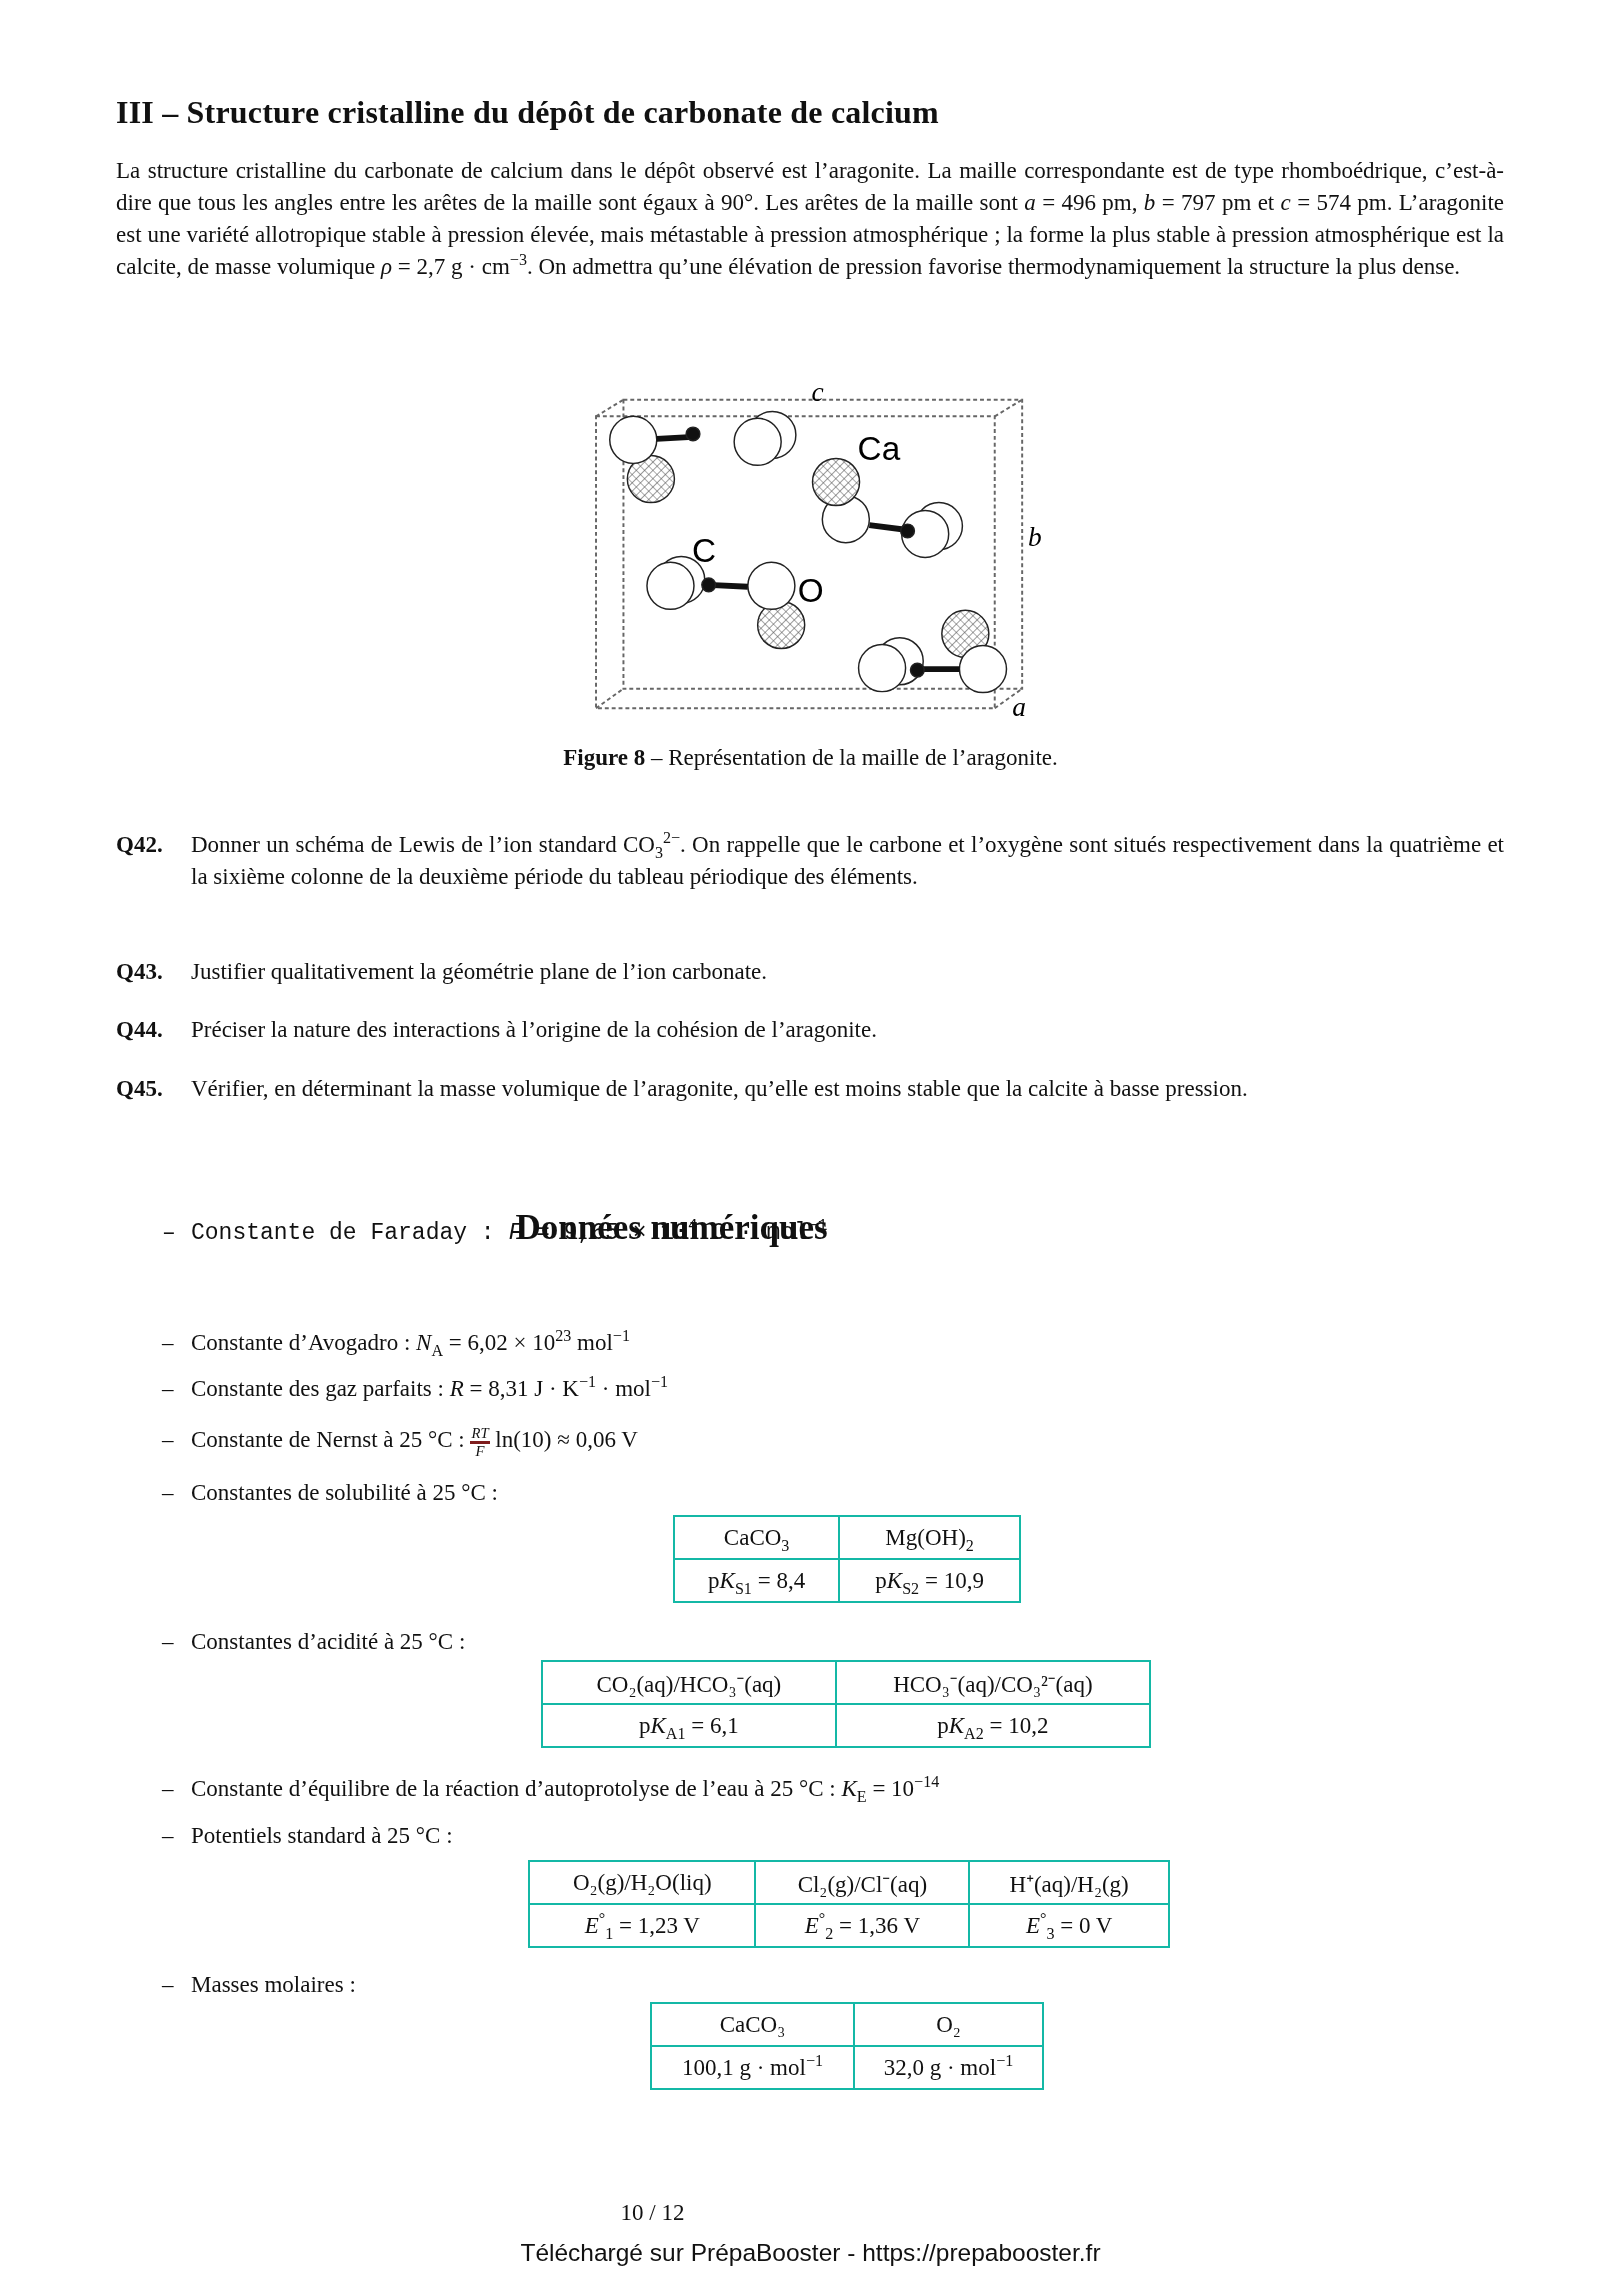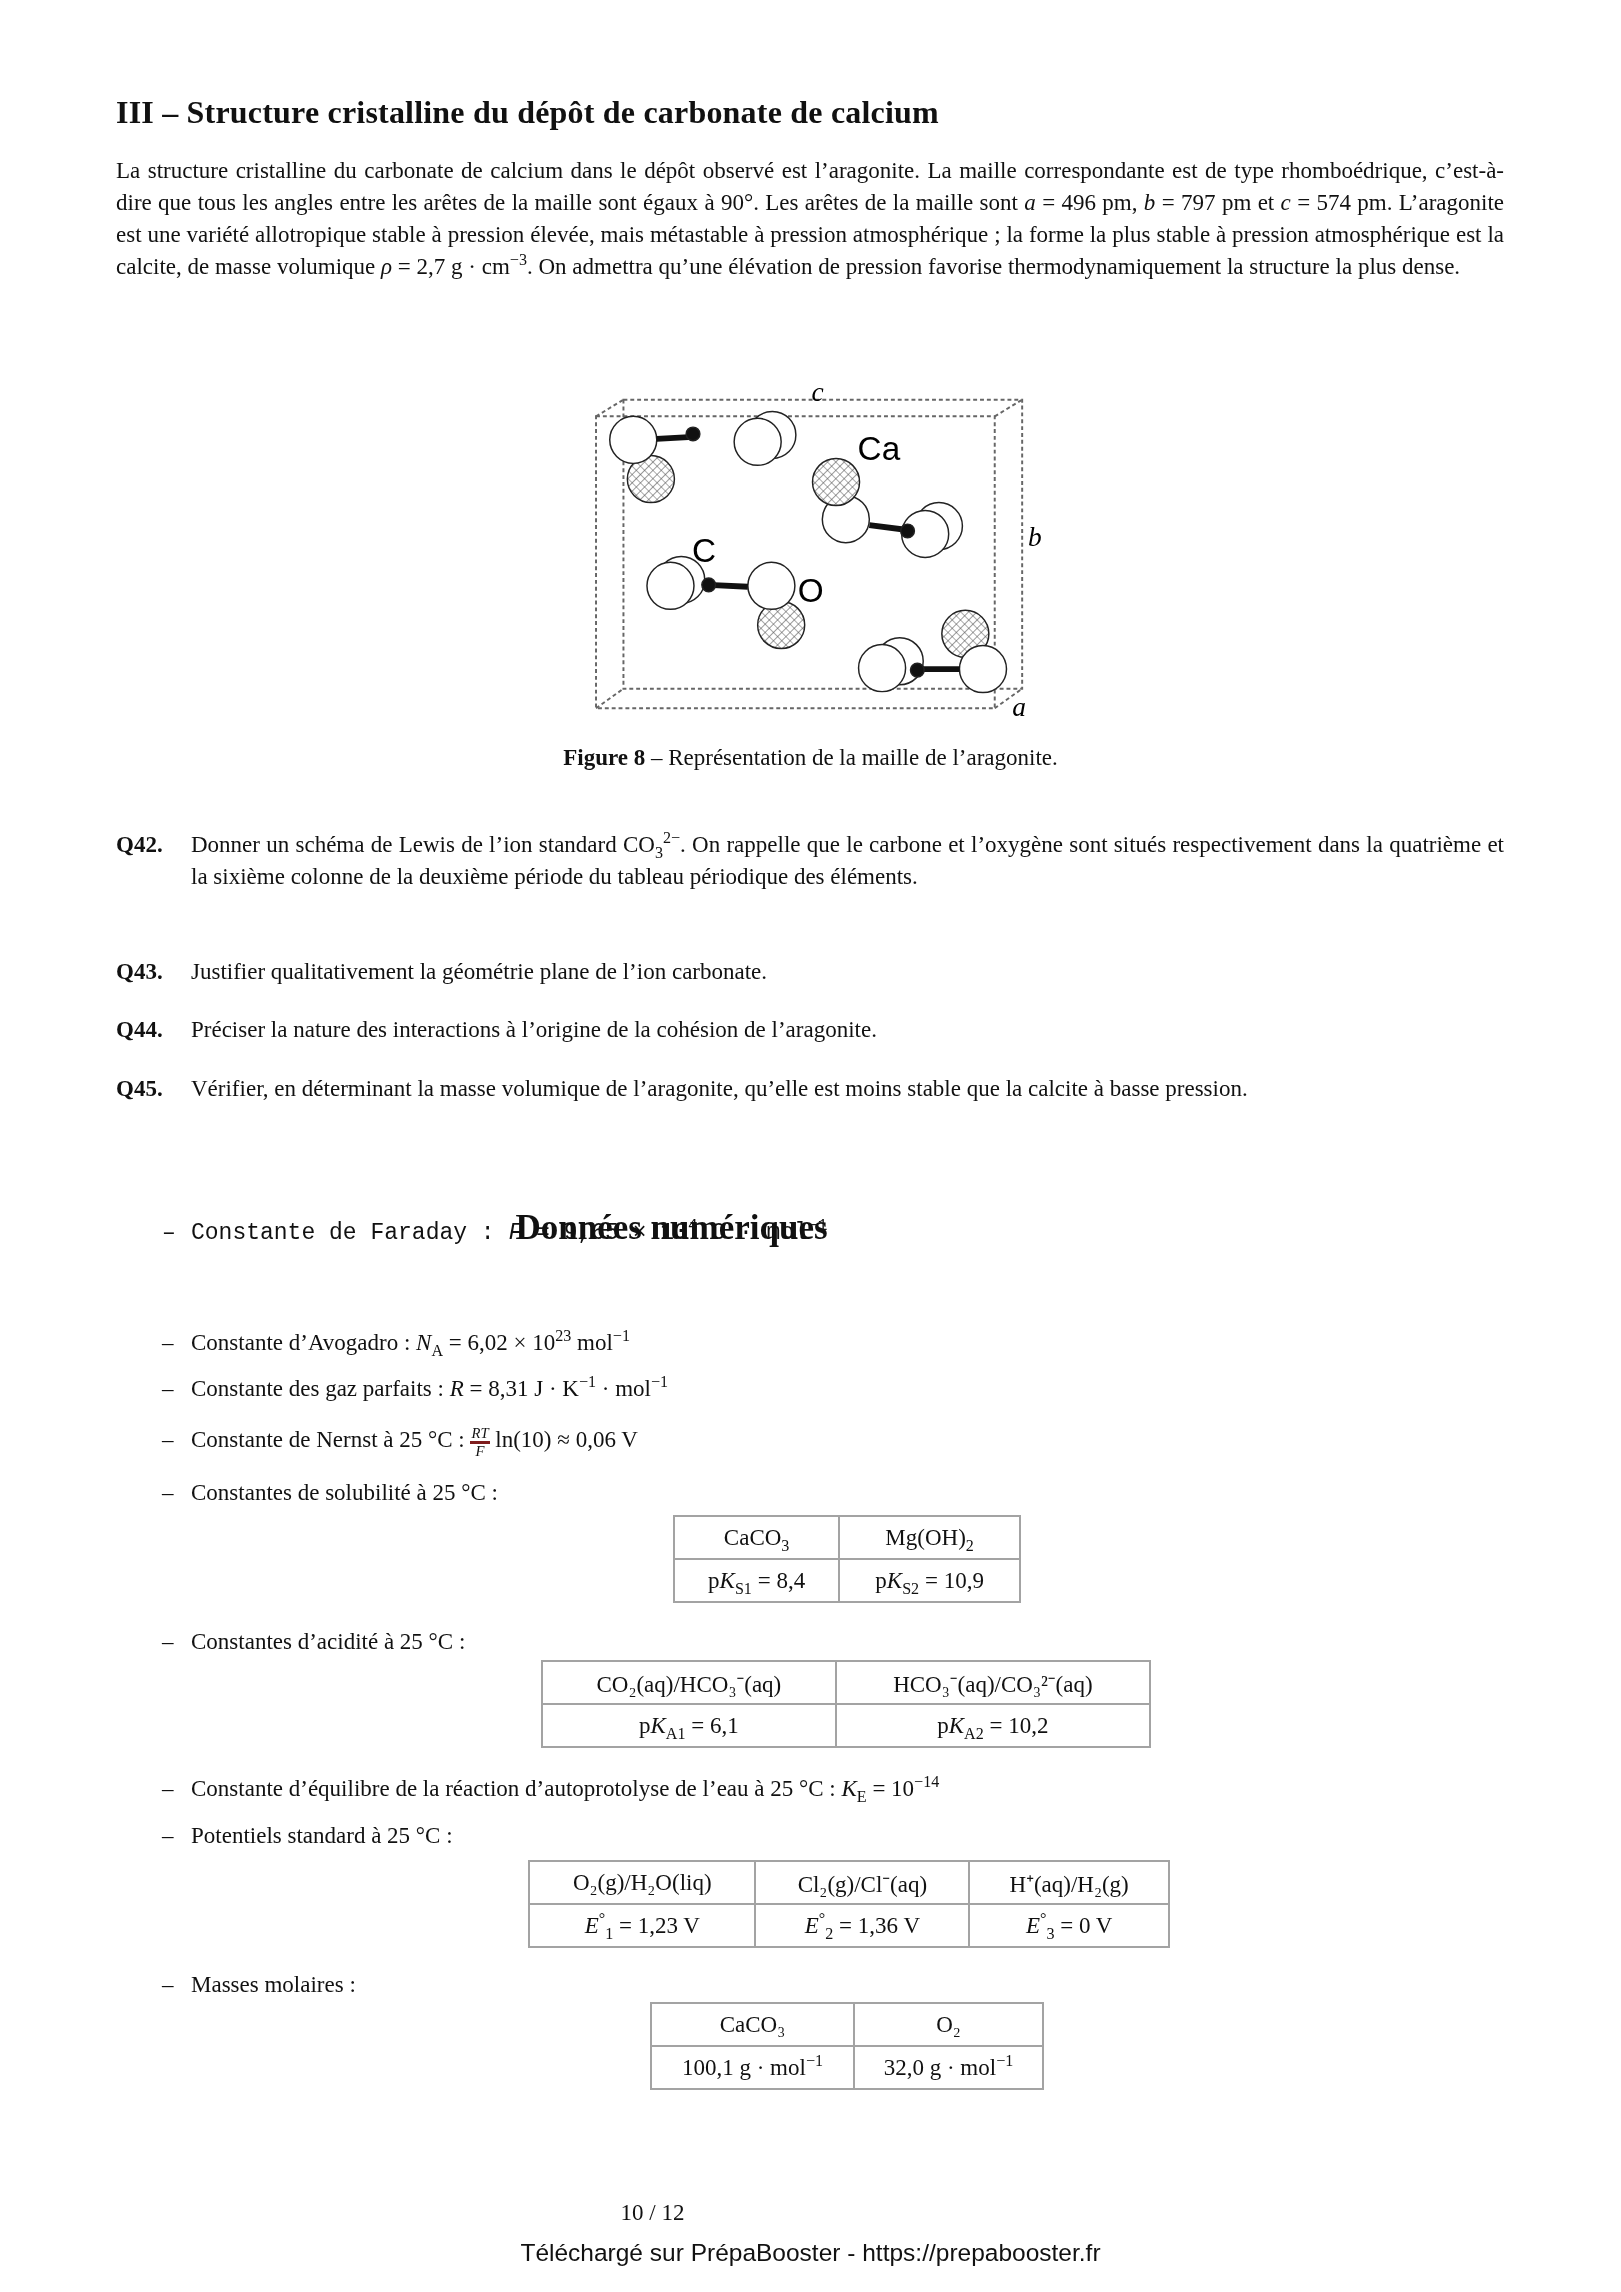--- a/index.html
+++ b/index.html
@@ -19,21 +19,21 @@
   .q { left:116px; width:1388px; font-size:23px; line-height:32px;
        font-family:"Liberation Serif",serif; text-align:justify; }
   .q .qlabel { font-weight:bold; position:absolute; left:0; top:0; }
   .q .qtext { margin-left:75px; display:block; }
   .data-title { left:0; width:1343px; top:1208px; text-align:center; font-size:35px;
                 font-weight:bold; font-family:"Liberation Serif",serif; }
   .bullet { left:162px; font-size:23px; font-family:"Liberation Serif",serif; white-space:nowrap; }
   .bullet .dash { display:inline-block; width:29px; }
   table.dt { position:absolute; border-collapse:collapse; font-family:"Liberation Serif",serif;
              font-size:23px; }
-  table.dt td { border:2px solid #a3a3a3; text-align:center; padding:0 11.8px; height:41px; white-space:nowrap; }
+  table.dt td { border:2px solid #14b8a6; text-align:center; padding:0 11.8px; height:41px; white-space:nowrap; }
   .frac { display:inline-block; vertical-align:middle; text-align:center; font-size:14.7px; font-style:italic; line-height:14.7px; }
   .frac span { display:block; }
   .frac .num { border-bottom:3px solid #7f1d1d; padding:0 1px; }
   .pagenum { left:0; width:1305px; top:2200px; text-align:center; font-size:23px; font-family:"Liberation Serif",serif; }
   .footer { left:0; width:1621px; top:2239px; text-align:center; font-size:24.5px; font-family:"Liberation Sans",sans-serif; }
 </style>
 </head>
 <body>
 
 <div class="abs section-title">III – Structure cristalline du dépôt de carbonate de calcium</div>

